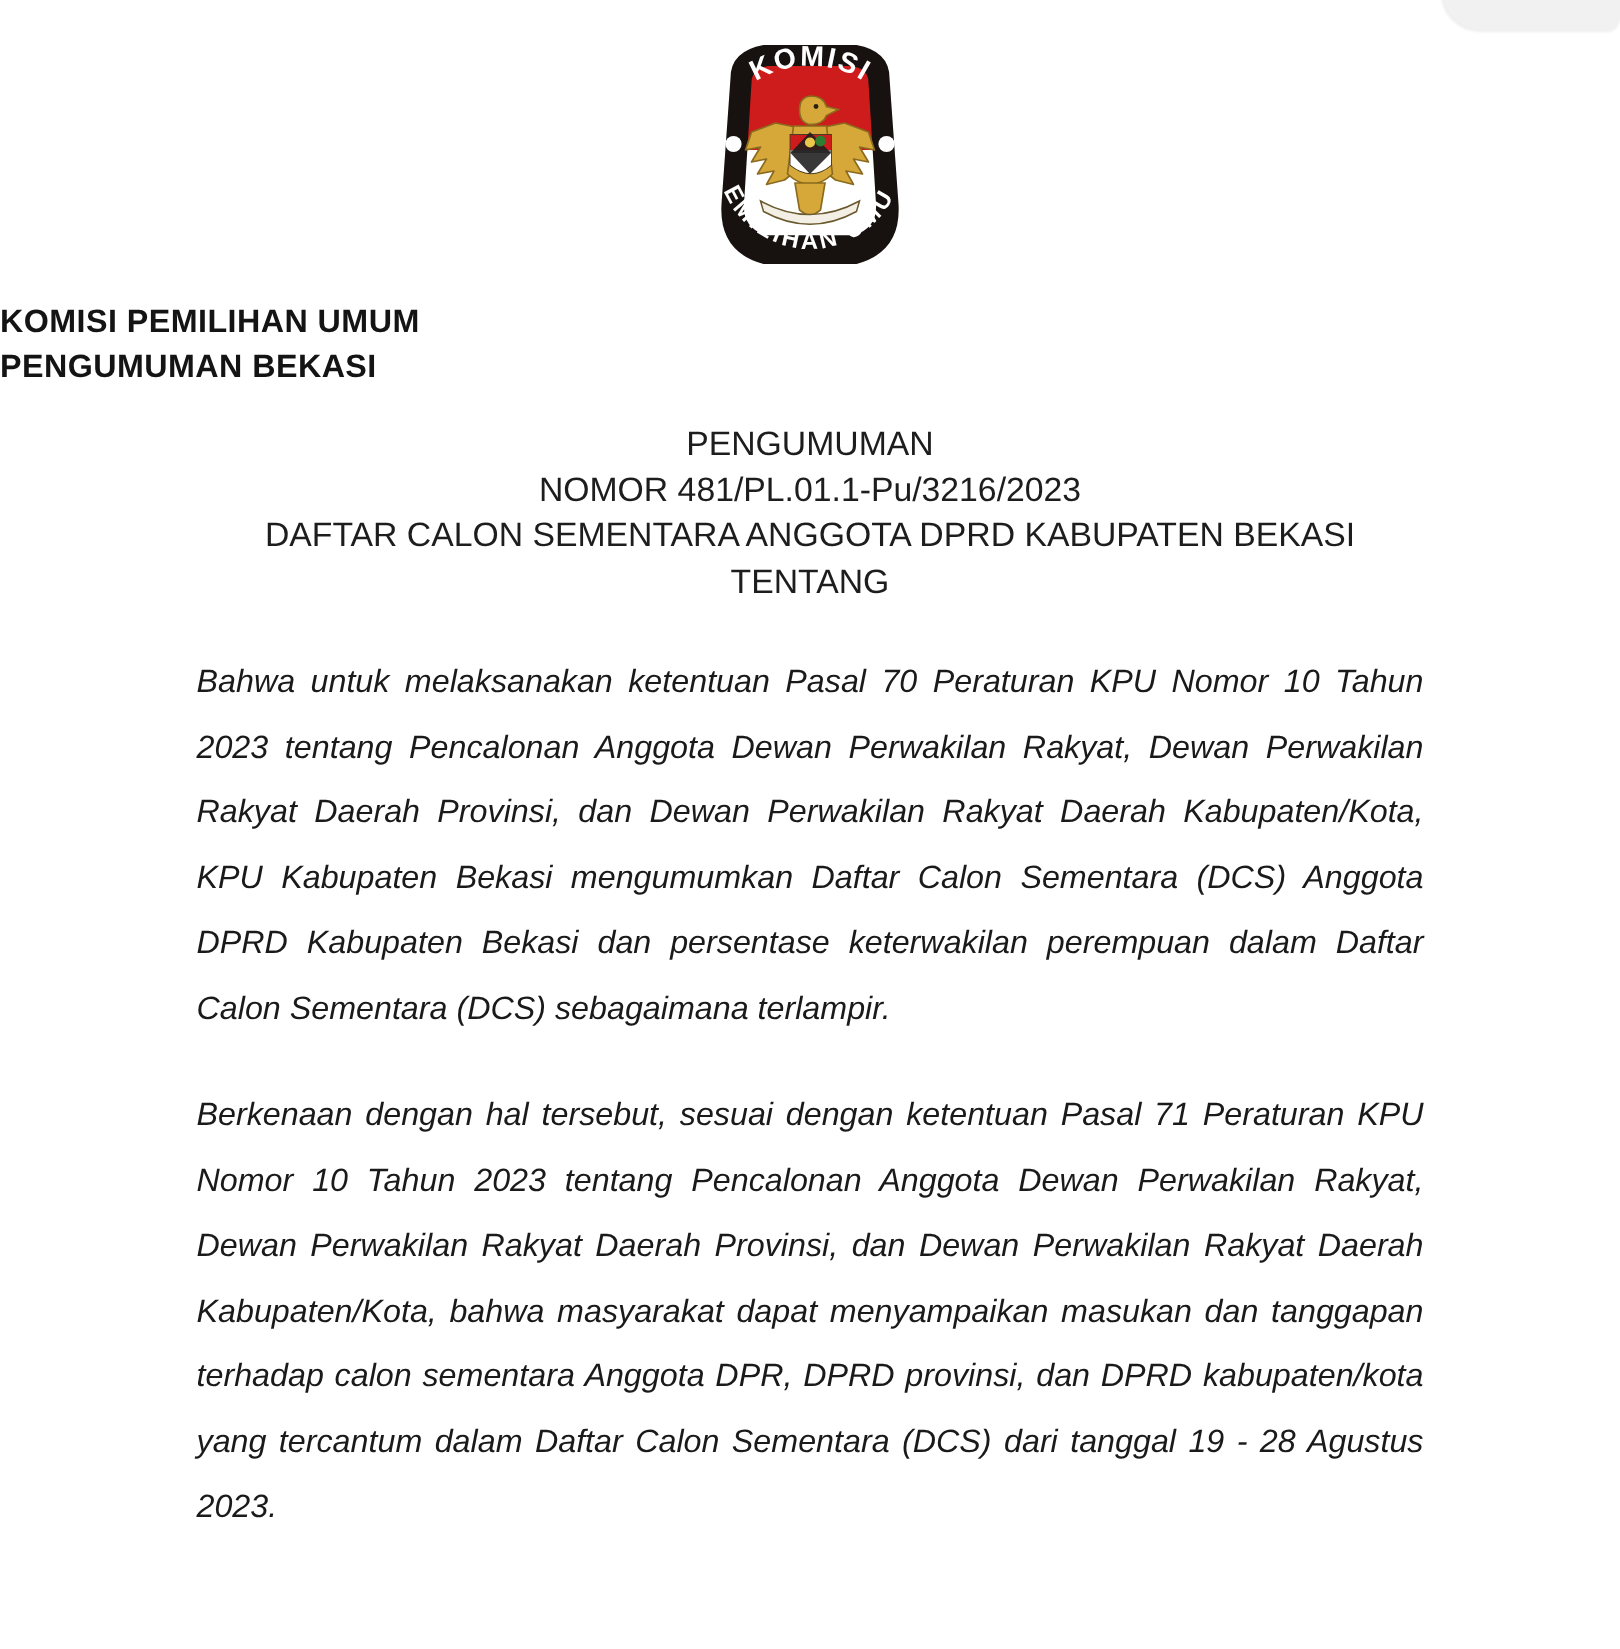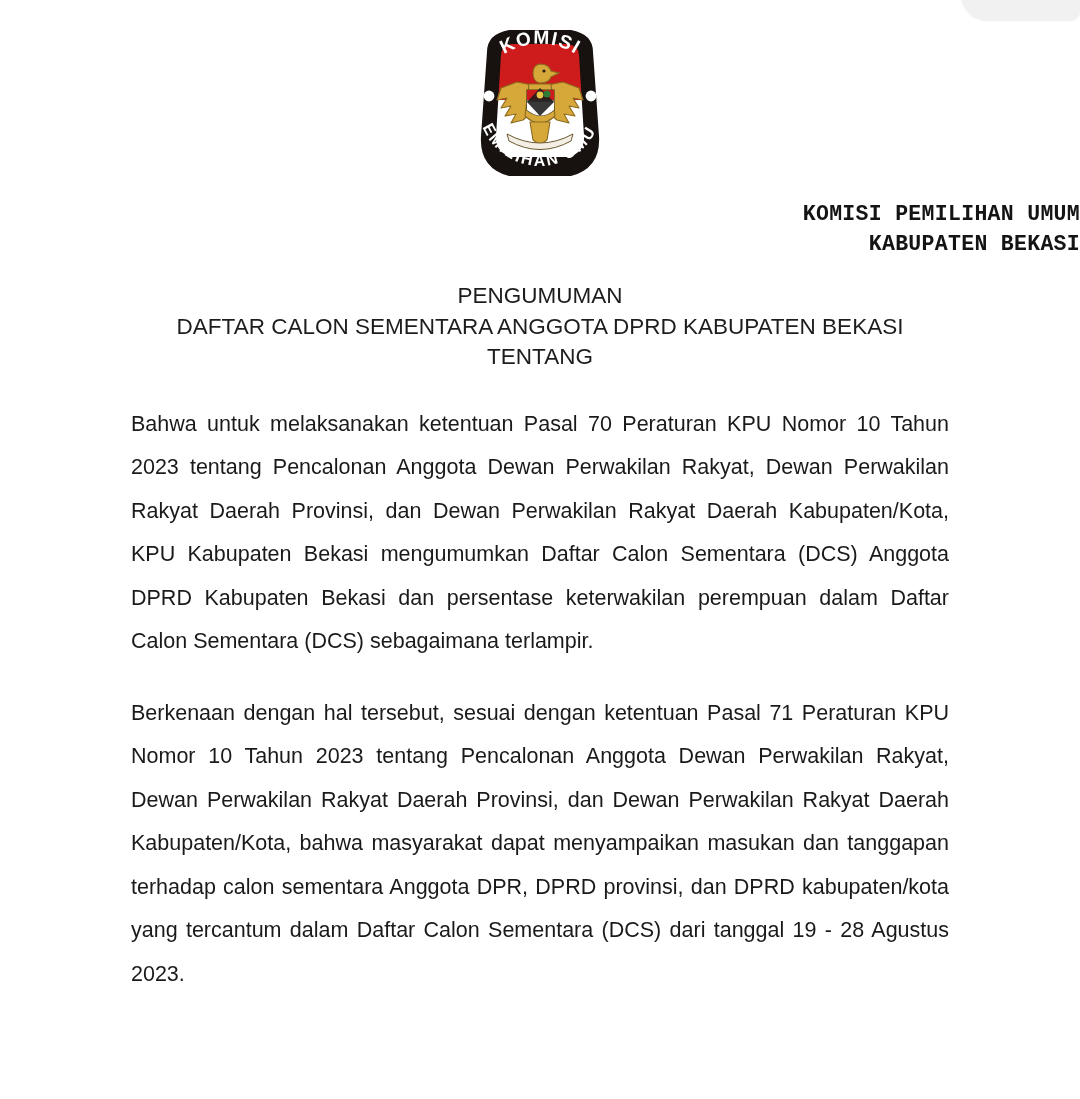--- a/index.html
+++ b/index.html
@@ -45,23 +45,22 @@
     align-items: flex-start;
   }
   #kpu-logo {
     width: 146px;
     height: 166px;
     display: block;
   }
 
   
   #institution {
-    text-align: right;
+    text-align: left;
     margin-top: 9px;
-    font-family: Liberation Mono, monospace;
   }
   #institution .line {
     font-weight: bold;
     font-size: 21.5px;
     letter-spacing: 0.3px;
     line-height: 30px;
     color: #141414;
     font-stretch: condensed;
   }
 
@@ -82,20 +81,21 @@
     margin: 30px 131px 0 131px;
     width: 818px;
   }
   #body-text p {
     margin: 0 0 28px 0;
     font-size: 21.5px;
     line-height: 43.5px;
     color: #1a1a1a;
     text-align: justify;
     text-justify: inter-word;
+    font-style: italic;
   }
   #body-text p:last-child {
     margin-bottom: 0;
   }
 </style>
 </head>
 <body>
 
 <div id="overlay-chrome"></div>
 
@@ -149,25 +149,26 @@
         <textPath href="#arcTop" startOffset="50%" text-anchor="middle">KOMISI</textPath>
       </text>
       <text font-family="Liberation Sans, sans-serif" font-size="16" font-weight="bold" fill="#ffffff" letter-spacing="2.2">
         <textPath href="#arcBottom" startOffset="50%" text-anchor="middle">PEMILIHAN UMUM</textPath>
       </text>
     </svg>
   </div>
 
   <div id="institution">
     <div class="line">KOMISI PEMILIHAN UMUM</div>
-    <div class="line">KABUPATEN BEKASI</div>
+    <div class="line">PENGUMUMAN BEKASI</div>
   </div>
 
   <div id="announcement-title">
     <div class="line">PENGUMUMAN</div>
+    <div class="line">NOMOR 481/PL.01.1-Pu/3216/2023</div>
     <div class="line">DAFTAR CALON SEMENTARA ANGGOTA DPRD KABUPATEN BEKASI</div>
     <div class="line">TENTANG</div>
   </div>
 
   <div id="body-text">
     <p>Bahwa untuk melaksanakan ketentuan Pasal 70 Peraturan KPU Nomor 10 Tahun 2023 tentang Pencalonan Anggota Dewan Perwakilan Rakyat, Dewan Perwakilan Rakyat Daerah Provinsi, dan Dewan Perwakilan Rakyat Daerah Kabupaten/Kota, KPU Kabupaten Bekasi mengumumkan Daftar Calon Sementara (DCS) Anggota DPRD Kabupaten Bekasi dan persentase keterwakilan perempuan dalam Daftar Calon Sementara (DCS) sebagaimana terlampir.</p>
     <p>Berkenaan dengan hal tersebut, sesuai dengan ketentuan Pasal 71 Peraturan KPU Nomor 10 Tahun 2023 tentang Pencalonan Anggota Dewan Perwakilan Rakyat, Dewan Perwakilan Rakyat Daerah Provinsi, dan Dewan Perwakilan Rakyat Daerah Kabupaten/Kota, bahwa masyarakat dapat menyampaikan masukan dan tanggapan terhadap calon sementara Anggota DPR, DPRD provinsi, dan DPRD kabupaten/kota yang tercantum dalam Daftar Calon Sementara (DCS) dari tanggal 19 - 28 Agustus 2023.</p>
   </div>
 
 </div>

